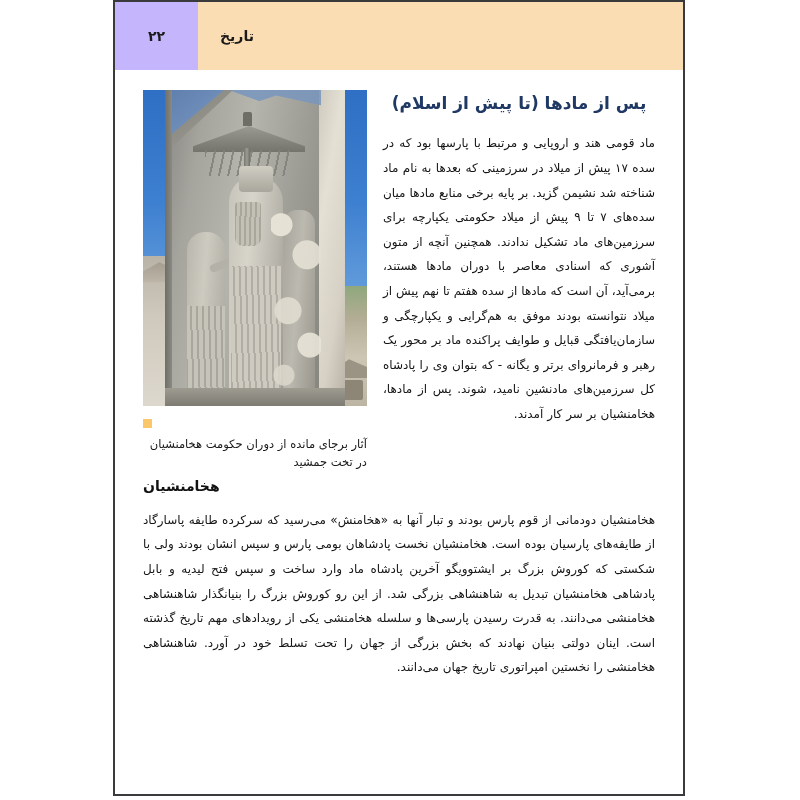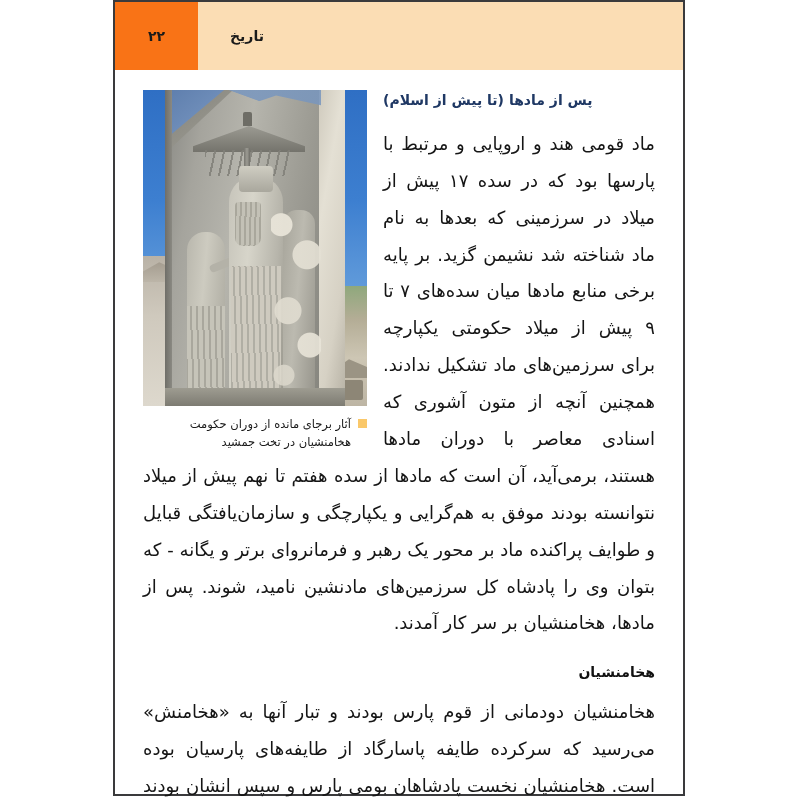--- a/index.html
+++ b/index.html
@@ -47,26 +47,26 @@
     display: flex;
     align-items: center;
     justify-content: flex-end;
     padding-left: 0;
     padding-right: 0;
   }
   .header-title-text {
     color: #1a1a1a;
     font-size: 14px;
     font-weight: 700;
-    padding-left: 32px;
+    padding-left: 22px;
     letter-spacing: 0px;
   }
   .header-page-block {
     flex: 0 0 83px;
-    background: #f97316;
+    background: #c4b5fd;
     display: flex;
     align-items: center;
     justify-content: center;
   }
   .header-page-number {
     color: #1a1a1a;
     font-size: 14px;
     font-weight: 700;
   }
 
@@ -277,63 +277,64 @@
   .ground {
     position: absolute;
     left: 22px; bottom: 0;
     width: 180px; height: 18px;
     background: linear-gradient(to bottom, #9e9c91, #7d7b72);
   }
 
   
   .caption {
     display: flex;
-    align-items: flex-start;
+    flex-direction: column;
+    align-items: flex-end;
     gap: 7px;
     width: 224px;
     margin-top: 9px;
   }
   .caption-bullet {
     flex: 0 0 auto;
     width: 9px; height: 9px;
     background: #fac86a;
     margin-top: 4px;
   }
   .caption-text {
     font-size: 11.5px;
     line-height: 1.6;
     color: #1a1a1a;
     text-align: right;
   }
 
   
   .doc-title {
     color: #1f3864;
-    font-size: 14px;
+    font-size: 17px;
     font-weight: 700;
     line-height: 1.85;
-    text-align: left;
+    text-align: center;
     margin: 0 0 12px 0;
   }
   .doc-title span { display: block; }
 
   p.body {
-    font-size: 18px;
+    font-size: 12px;
     line-height: 2.05;
     color: #151515;
     text-align: justify;
     margin: 0 0 9px 0;
   }
   p.body.last { margin-bottom: 11px; }
 
   .section-heading {
     font-size: 14px;
     font-weight: 700;
     color: #111111;
-    text-align: right;
+    text-align: left;
     margin: 22px 0 14px 0;
     clear: both;
   }
 
   .clearfix::after { content: ""; display: block; clear: both; }
 </style>
 </head>
 <body>
 
 <div id="page-root">

